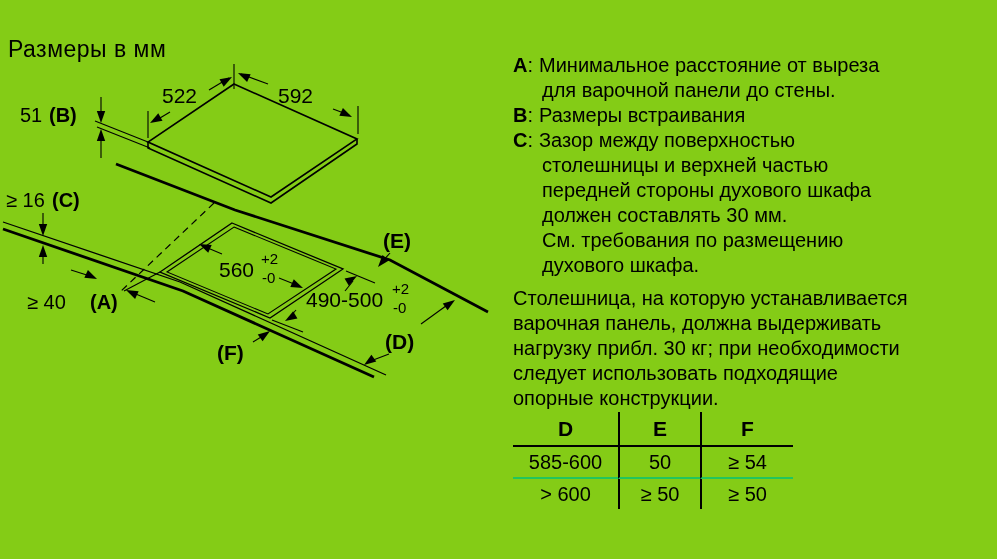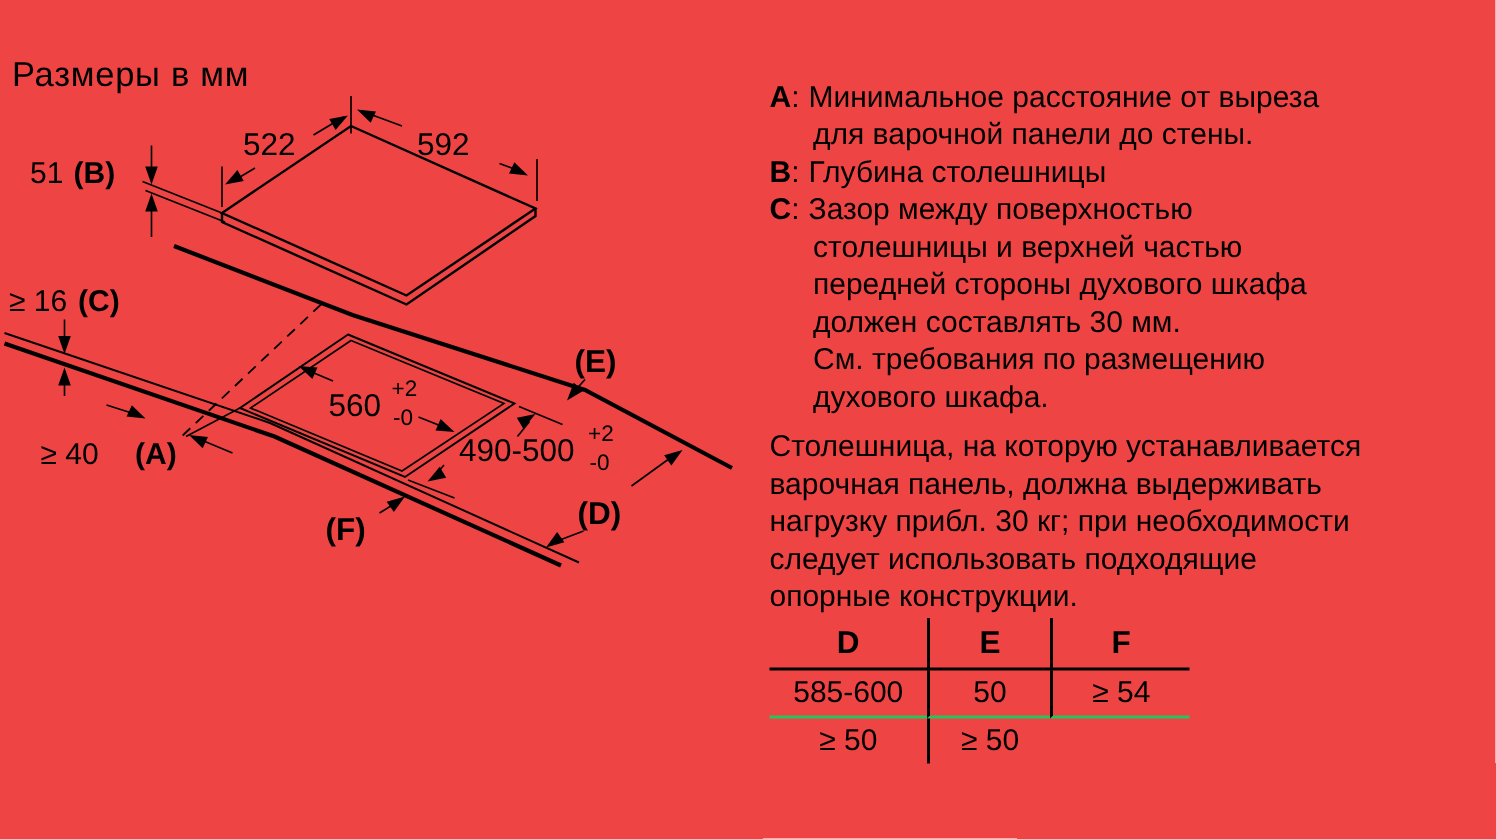--- a/index.html
+++ b/index.html
@@ -1,16 +1,16 @@
 <!DOCTYPE html>
 <html><head>
 <meta charset="utf-8">
 <style>
   html,body{margin:0;padding:0;background:#ffffff;}
-  .stage{position:relative;width:997px;height:559px;background:#ef4444;overflow:hidden;
+  .stage{position:relative;width:997px;height:559px;background:#84cc16;overflow:hidden;
          font-family:"Liberation Sans",sans-serif;color:#000;}
   .title{position:absolute;left:8px;top:36px;font-size:23px;letter-spacing:.5px;}
   svg{position:absolute;left:0;top:0;}
   svg text{font-family:"Liberation Sans",sans-serif;fill:#000;font-size:20px;}
   svg text.big{font-size:21px;}
   svg text.bold{font-weight:bold;}
   svg text.tol{font-size:15px;}
   .ah{fill:#000;stroke:none;}
   .ln{stroke:#000;stroke-width:1.3;fill:none;}
   .thin{stroke-width:1.1;}
@@ -144,21 +144,21 @@
     <g>
       <line class="ln thin" x1="253" y1="342" x2="266" y2="334"></line>
       <polygon class="ah" transform="translate(270,331) rotate(-35)" points="0,0 -12,4.2 -12,-4.2"></polygon>
       <text class="big bold" x="217" y="360">(F)</text>
     </g>
   </svg>
 
   <div class="rightcol legend" style="position:absolute;">
     <div class="def"><span class="letter">A</span><span class="sep">:</span><span>Минимальное расстояние от выреза
 для варочной панели до стены.</span></div>
-    <div class="def"><span class="letter">B</span><span class="sep">:</span><span>Глубина столешницы</span></div>
+    <div class="def"><span class="letter">B</span><span class="sep">:</span><span>Размеры встраивания</span></div>
     <div class="def"><span class="letter">C</span><span class="sep">:</span><span>Зазор между поверхностью
 столешницы и верхней частью
 передней стороны духового шкафа
 должен составлять 30 мм.
 См. требования по размещению
 духового шкафа.</span></div>
   </div>
 
   <div class="rightcol para" style="position:absolute;">Столешница, на которую устанавливается
 варочная панель, должна выдерживать
@@ -166,17 +166,18 @@
 следует использовать подходящие
 опорные конструкции.</div>
 
   <div class="dtable">
     <div class="th">D</div>
     <div class="th">E</div>
     <div class="th">F</div>
     <div class="r1">585-600</div>
     <div class="r1">50</div>
     <div class="r1">≥ 54</div>
+    <div>&gt; 600</div>
     <div>≥ 50</div>
     <div>≥ 50</div>
   </div>
 
 </div>
 
 </body></html>

